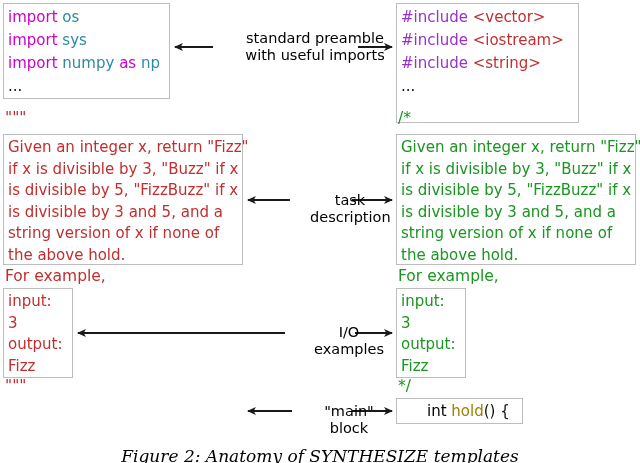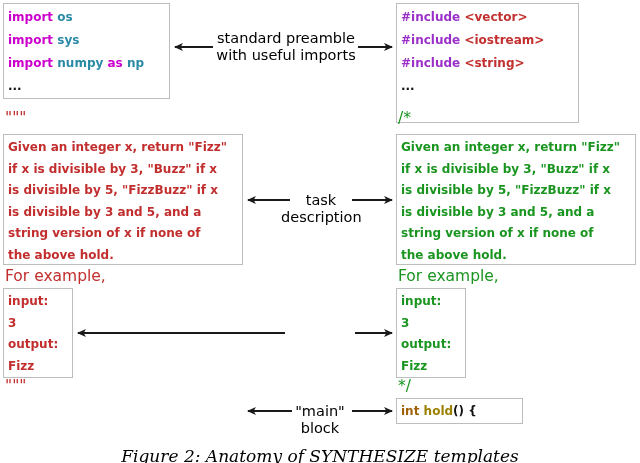--- a/index.html
+++ b/index.html
@@ -23,29 +23,28 @@
   .box {
     position: absolute;
     box-sizing: border-box;
     border: 1px solid #bdbdbd;
     background: #ffffff;
     padding: 2px 4px 2px 4px;
   }
   .codeline {
     white-space: pre;
     line-height: 23px;
-    font-size: 12px;
+    font-size: 15px;
     font-family: "DejaVu Sans", sans-serif;
-    font-weight: bold;
   }
   .kw-magenta { color: #cc00cc; }
   .kw-teal    { color: #2b8aa6; }
   .kw-purple  { color: #9b30c8; }
   .kw-red     { color: #c23030; }
-  .kw-blue    { color: #a16207; }
+  .kw-blue    { color: #000000; margin-left: 26px; }
   .kw-navy    { color: #1a2f8c; }
   .kw-olive   { color: #9c8000; }
   .kw-black   { color: #111111; }
   .doc-red    { color: #c22e2e; }
   .doc-green  { color: #1a9520; }
 
   .plain-text {
     position: absolute;
     white-space: pre;
     font-size: 15.5px;
@@ -54,20 +53,21 @@
   }
 
   .label {
     position: absolute;
     text-align: center;
     color: #000000;
     font-size: 14.5px;
     line-height: 17px;
     font-family: "DejaVu Sans", sans-serif;
     white-space: pre-line;
+    margin-left: 29px;
   }
 
   .arrow-svg {
     position: absolute;
     left: 0; top: 0;
     width: 640px;
     height: 463px;
     pointer-events: none;
   }
 
@@ -154,19 +154,21 @@
 
     <line x1="352" y1="411" x2="392" y2="411" stroke="#1a1a1a" stroke-width="2.2" marker-end="url(#ahead)"></line>
   </svg>
 
   <div class="label" style="left:211px; top:30px; width:150px;">standard preamble
 with useful imports</div>
 
   <div class="label" style="left:281px; top:192px; width:80px;">task
 description</div>
 
+  <div class="label" style="left:280px; top:324px; width:80px;">I/O
+examples</div>
 
   <div class="label" style="left:285px; top:403px; width:70px;">"main"
 block</div>
 
   <div class="caption">Figure 2: Anatomy of SYNTHESIZE templates</div>
 
 </div>
 
 </body></html>

